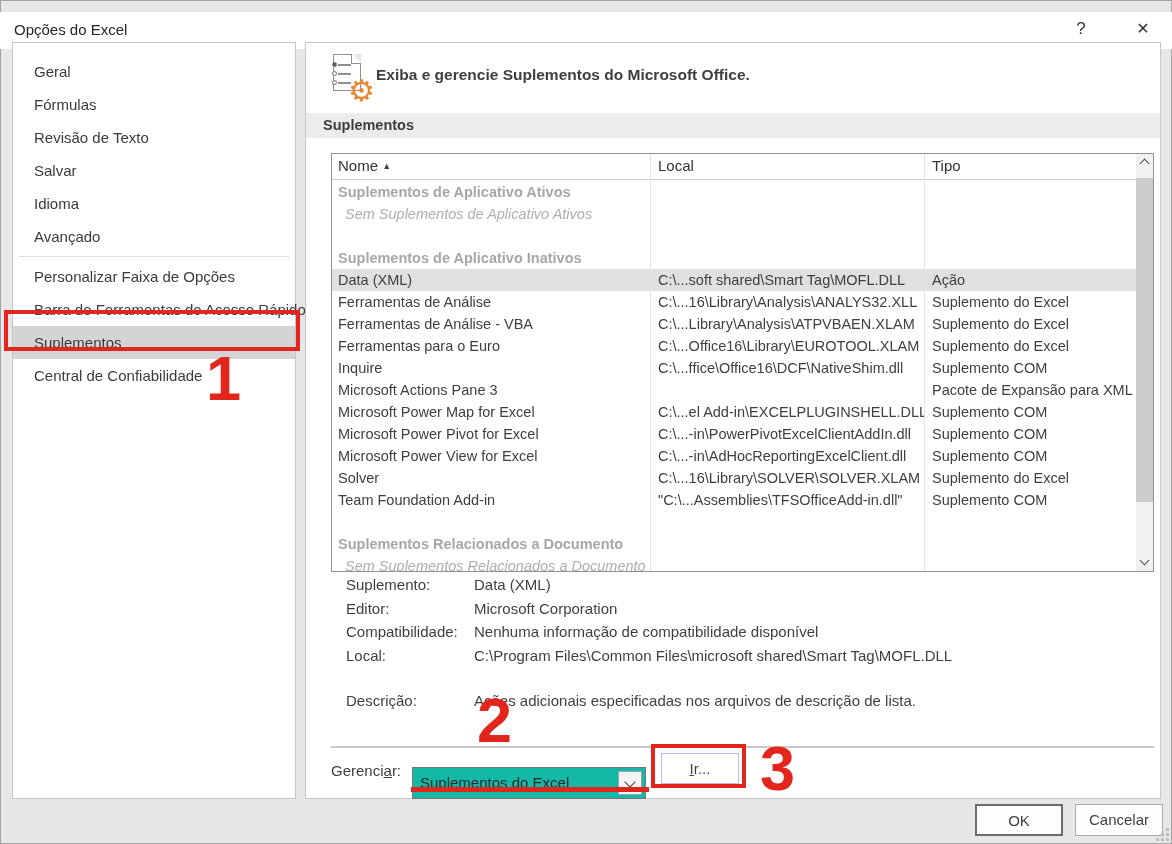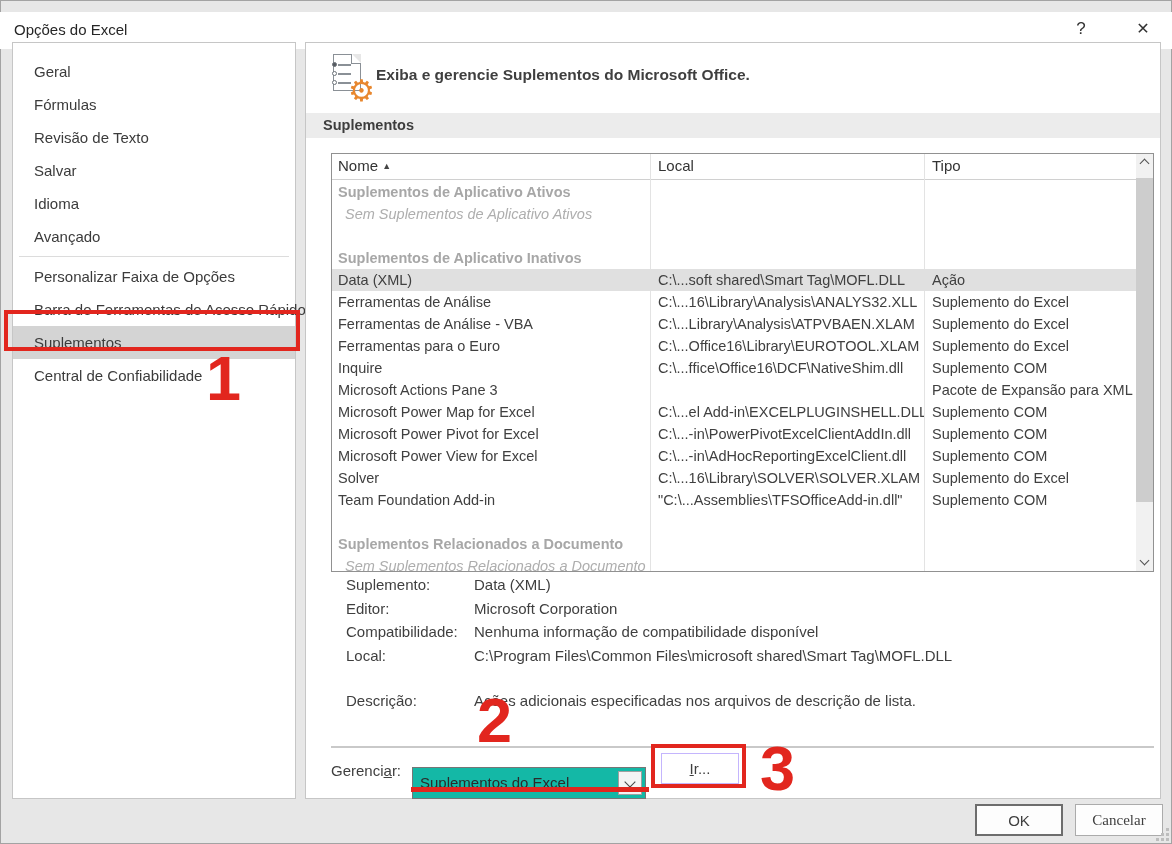--- a/index.html
+++ b/index.html
@@ -65,21 +65,21 @@
   .manage-label { position:absolute; left:25px; top:719px; font-size:15px; color:#3f3f3f; }
   .u { text-decoration:underline; }
   .combo { position:absolute; left:106px; top:712px; width:234px; height:32px; background:#14b8a6; border:1px solid #767676;margin-top:12px; }
   .combo-value { position:absolute; left:7px; top:6px; font-size:15px; color:#2b2b2b; white-space:nowrap; }
   .combo-btn { position:absolute; right:3px; top:3px; width:24px; height:24px; background:#f4f4f4; border:1px solid #a0a0a0; }
   .combo-chev { position:absolute; left:7px; top:6px; width:8px; height:8px; border:solid #444; border-width:0 1.6px 1.6px 0; transform:rotate(45deg); }
   .go-btn { position:absolute; left:355px; top:710px; width:78px; height:31px; background:#fff; border:1px solid #c4b5fd; text-align:center; line-height:29px; font-size:15px; color:#3f3f3f; cursor:default; }
   
   .btn { position:absolute; top:804px; height:32px; background:#fdfdfd; text-align:center; line-height:30px; font-size:15px; color:#3f3f3f; cursor:default; }
   .btn-ok { left:975px; width:88px; border:2px solid #6d6d6d; }
-  .btn-cancel { left:1075px; width:88px; border:1px solid #ababab;font-family:Liberation Serif, serif; }
+  .btn-cancel { left:1075px; width:88px; border:1px solid #ababab; }
   .grip { position:absolute; right:3px; bottom:3px; width:14px; height:14px; }
   .grip i { position:absolute; width:3px; height:3px; background:#bdbdbd; }
   
   .annot { position:absolute; z-index:10; pointer-events:none; }
   .a-box { border:4px solid var(--red); }
   .a-num { color:var(--red); font-size:63px; font-weight:800; line-height:1; font-family:"Liberation Sans",sans-serif; }
   .a-line { background:var(--red); }
   .box1 { left:4px; top:310px; width:296px; height:41px; }
   .num1 { left:206px; top:347px; }
   .num2 { left:477px; top:689px; }

